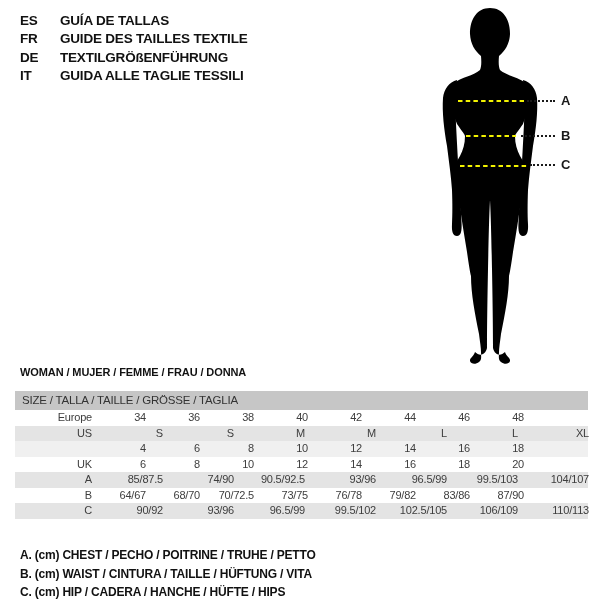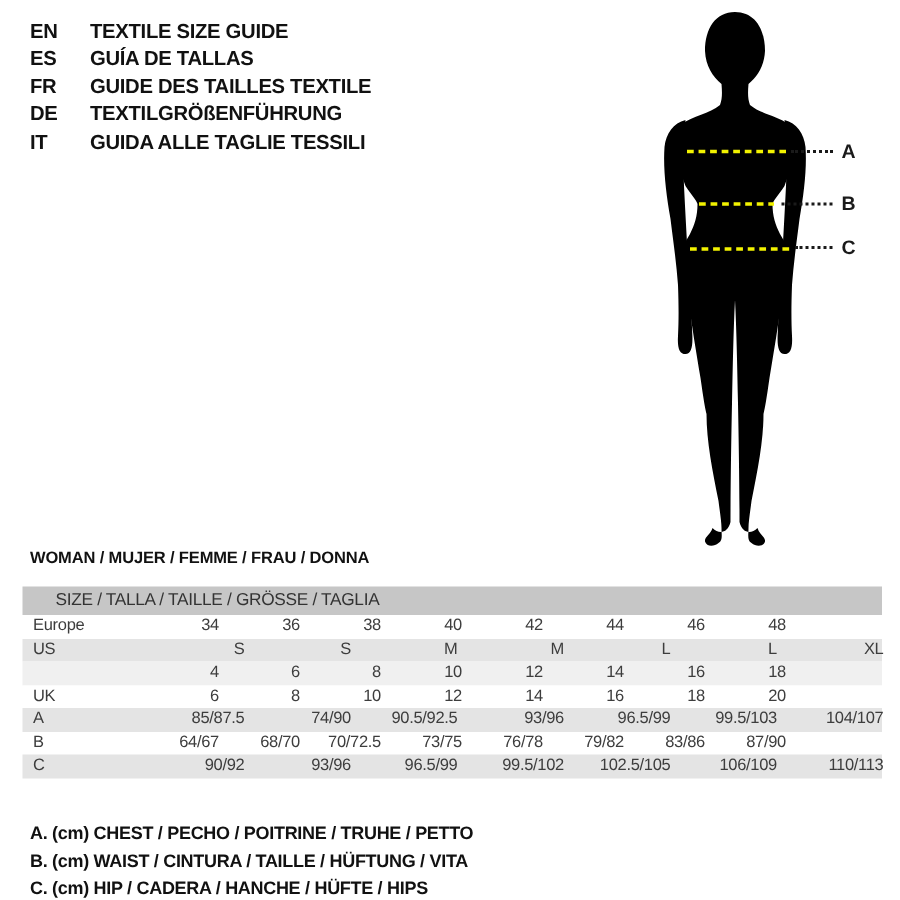--- a/index.html
+++ b/index.html
@@ -19,39 +19,35 @@
   .leader-b{left:86px;top:131px;width:34px;}
   .leader-c{left:95px;top:160px;width:25px;}
   .marker-label{position:absolute;left:126px;font-size:13px;font-weight:600;color:#1a1a1a;}
   .marker-a{top:89px;}
   .marker-b{top:124px;}
   .marker-c{top:153px;}
   
   .section-title{position:absolute;left:20px;top:366px;font-size:11px;font-weight:bold;letter-spacing:-0.1px;}
   
   .size-table{position:absolute;left:15px;top:391px;width:573px;font-size:11px;color:#3d3d3d;letter-spacing:-0.2px;}
-  .thead{height:19px;line-height:19px;background:#c6c6c6;color:#333;padding-left:22px;font-size:11.5px;}
+  .thead{height:19px;line-height:19px;background:#c6c6c6;color:#333;padding-left:7px;font-size:11.5px;}
   .trow{display:flex;height:15.5px;line-height:15.5px;}
   .trow.white{background:#ffffff;}
   .trow.gray{background:#e4e4e4;gap:17px;}
   .trow.light{background:#f0f0f0;}
-  .tcell.label{width:77px;flex:0 0 77px;padding-left:7px;box-sizing:border-box;text-align:left;}
+  .tcell.label{width:77px;flex:0 0 77px;padding-left:7px;box-sizing:border-box;text-align:right;}
   .tcell.val{width:54px;flex:0 0 54px;text-align:right;}
   
   .legend{position:absolute;left:20px;top:546px;}
   .legend-line{font-size:12px;font-weight:bold;line-height:18.5px;letter-spacing:-0.2px;}
 </style>
 </head>
 <body>
 
 <div class="lang-block">
-  <div class="lang-row">
-    <span class="lang-code">EN</span>
-    <span class="lang-label">TEXTILE SIZE GUIDE</span>
-  </div>
   <div class="lang-row">
     <span class="lang-code">ES</span>
     <span class="lang-label">GUÍA DE TALLAS</span>
   </div>
   <div class="lang-row">
     <span class="lang-code">FR</span>
     <span class="lang-label">GUIDE DES TAILLES TEXTILE</span>
   </div>
   <div class="lang-row">
     <span class="lang-code">DE</span>

